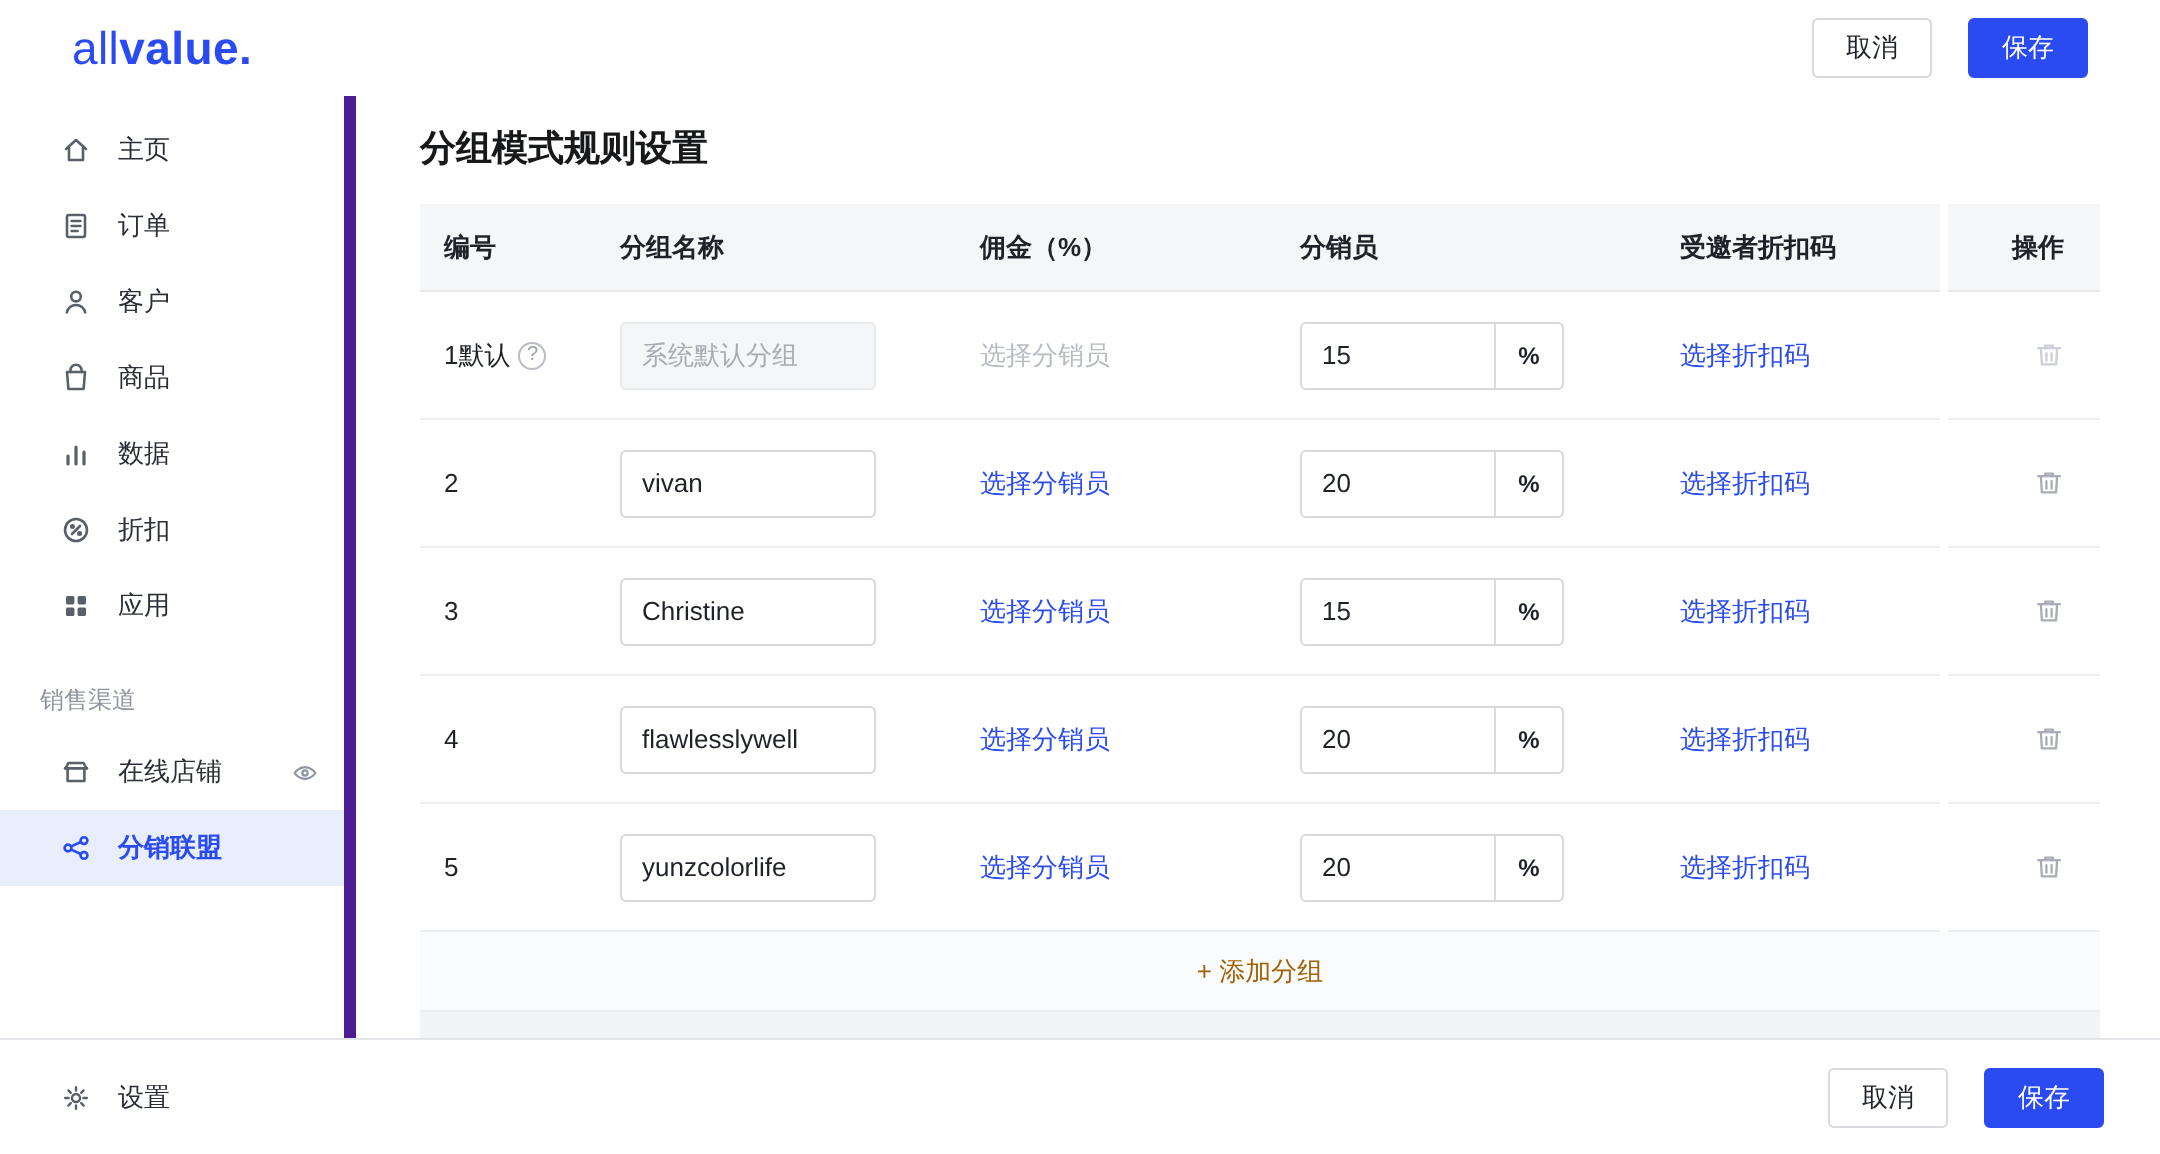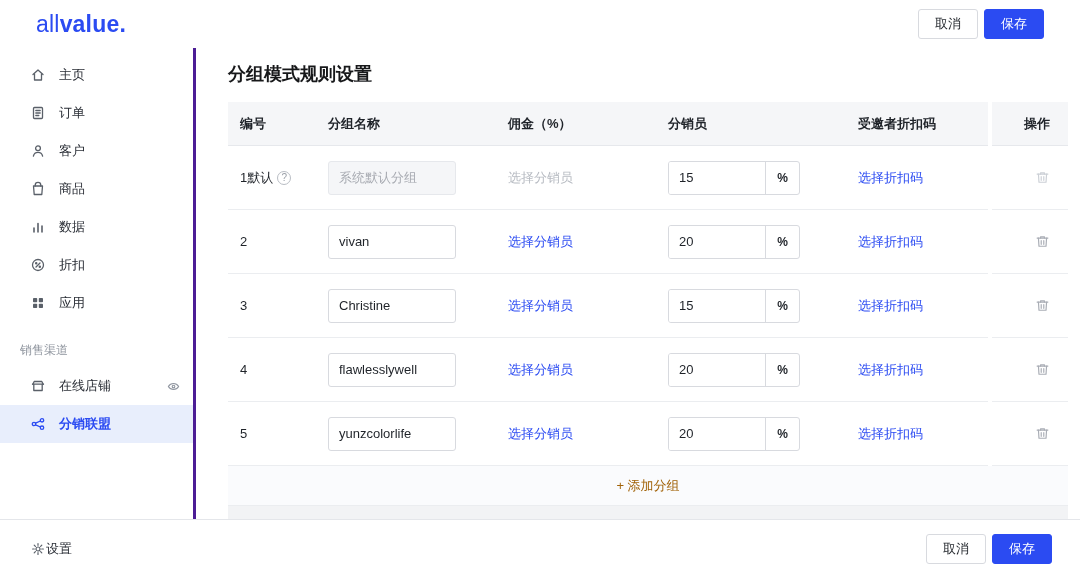--- a/index.html
+++ b/index.html
@@ -6,27 +6,27 @@
   html,body{width:1080px;height:577px;overflow:hidden}
   body{font-family:"Liberation Sans","DejaVu Sans",sans-serif;font-size:13px;color:#1f2329;background:#fff}
   .page{display:flex;flex-direction:column;width:1080px;height:577px}
 
   
   .topbar{height:48px;display:flex;align-items:center;justify-content:space-between;padding:0 36px;background:#fff}
   .logo{font-size:23px;color:#2B4BF2;letter-spacing:.2px;display:flex;align-items:baseline}
   .logo .all{font-weight:400}
   .logo .value{font-weight:700}
   .logo .dot{font-weight:700}
-  .topbar-actions,.footer-actions{display:flex;gap:6px}
+  .topbar-actions,.footer-actions{display:flex;gap:18px}
   .btn{font-size:13px;height:30px;padding:0 16px;border-radius:3px;border:1px solid #d8dadf;background:#fff;color:#1f2329;cursor:pointer;font-family:inherit}
   .btn.primary{background:#2B4BF2;border-color:#2B4BF2;color:#fff}
 
   
   .body-row{flex:1;display:flex;min-height:0}
-  .sidebar{width:196px;background:#fff;border-right:3px solid #4c1d95;padding-top:8px;flex-shrink:0}
+  .sidebar{width:178px;background:#fff;border-right:6px solid #4c1d95;padding-top:8px;flex-shrink:0}
   .nav-item{height:38px;display:flex;align-items:center;gap:13px;padding:0 12px 0 30px;color:#2a2e36;cursor:pointer}
   .nav-item .icon{width:16px;height:16px;color:#5a6069;display:flex;flex-shrink:0}
   .nav-item.active{background:#e8eefc;color:#2B4BF2;font-weight:600}
   .nav-item.active .icon{color:#2B4BF2}
   .section-label{margin:20px 0 8px 20px;font-size:12px;color:#8f959e}
   .trailing{margin-left:auto;color:#9096a0;display:flex;width:15px;height:15px}
 
   .content{flex:1;padding:14px 30px 0 32px;display:flex;flex-direction:column;min-width:0}
   .page-title{font-size:18px;font-weight:700;margin-bottom:16px;color:#17181a}
 
@@ -54,21 +54,21 @@
   .link{color:#2B4BF2;cursor:pointer}
   .muted{color:#b7bbc2}
   .trash{color:#a9adb5;cursor:pointer;display:flex;width:15px;height:15px}
   .trash.dim{color:#ccd0d6}
 
   .add-row{height:40px;background:#fafbfd;display:flex;align-items:center;justify-content:center;border-bottom:1px solid #ebedf0;color:#a16207;cursor:pointer}
   .strip{width:840px;flex:1;background:#f2f3f5}
 
   
   .footer{height:58px;border-top:1px solid #e4e6ea;display:flex;align-items:center;justify-content:space-between;padding:0 28px 0 30px;background:#fff}
-  .settings{display:flex;align-items:center;color:#2a2e36;cursor:pointer}
+  .settings{display:flex;gap:13px;align-items:center;color:#2a2e36;cursor:pointer}
   .settings .icon{width:16px;height:16px;color:#5a6069;display:flex}
 </style>
 </head>
 <body>
 
 <div class="page">
 
   <header class="topbar">
     <div class="logo">
       <span class="all">all</span>

